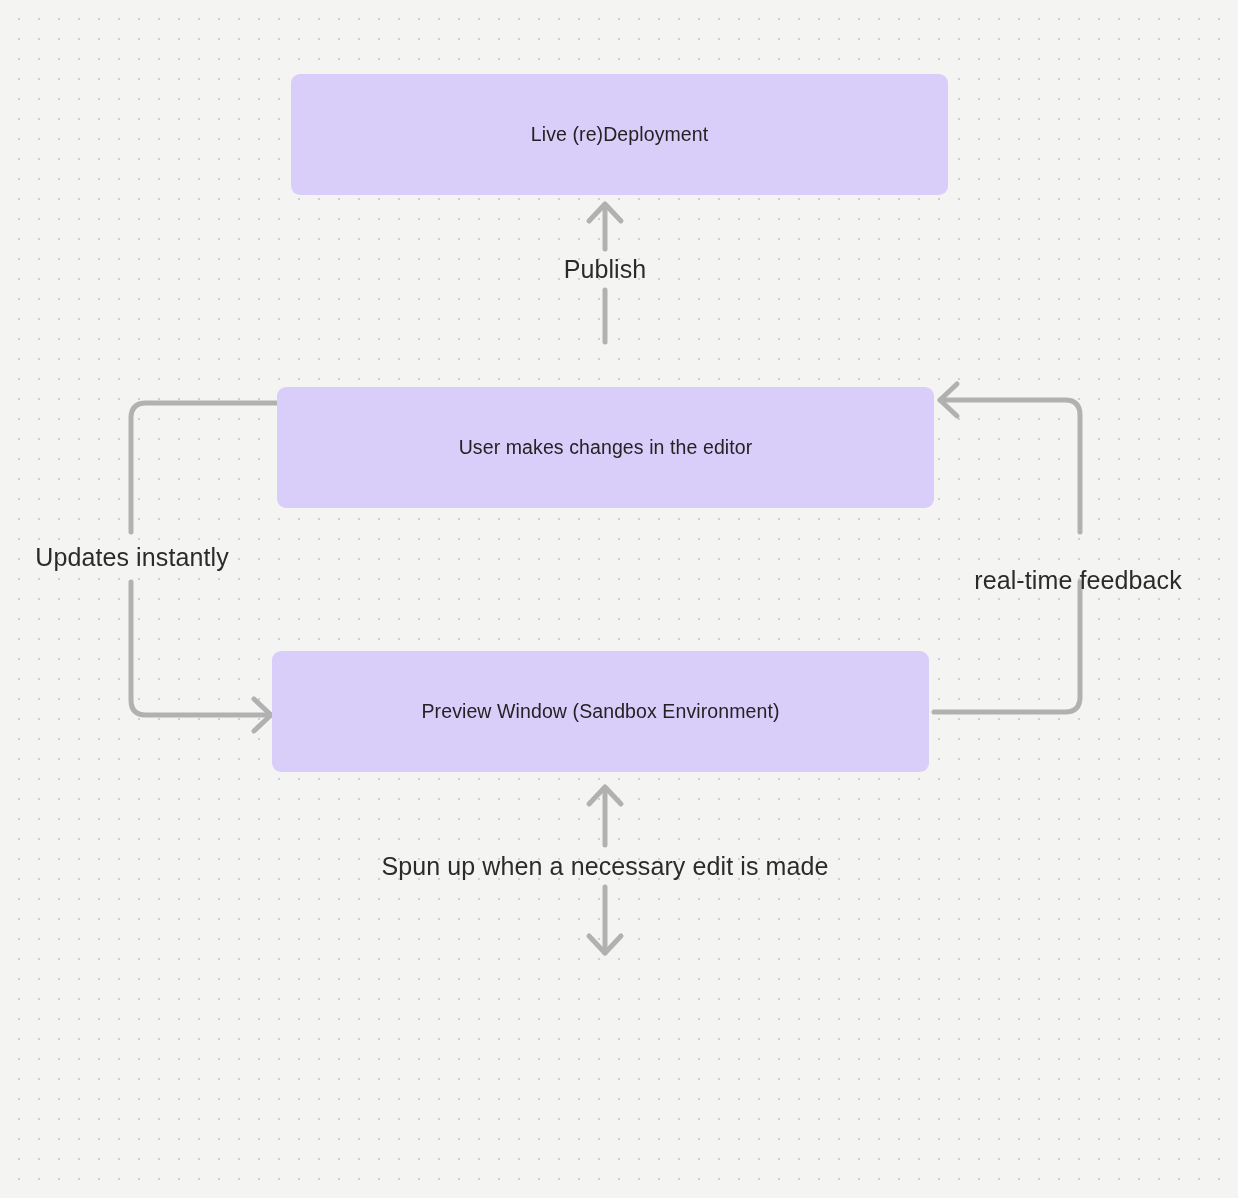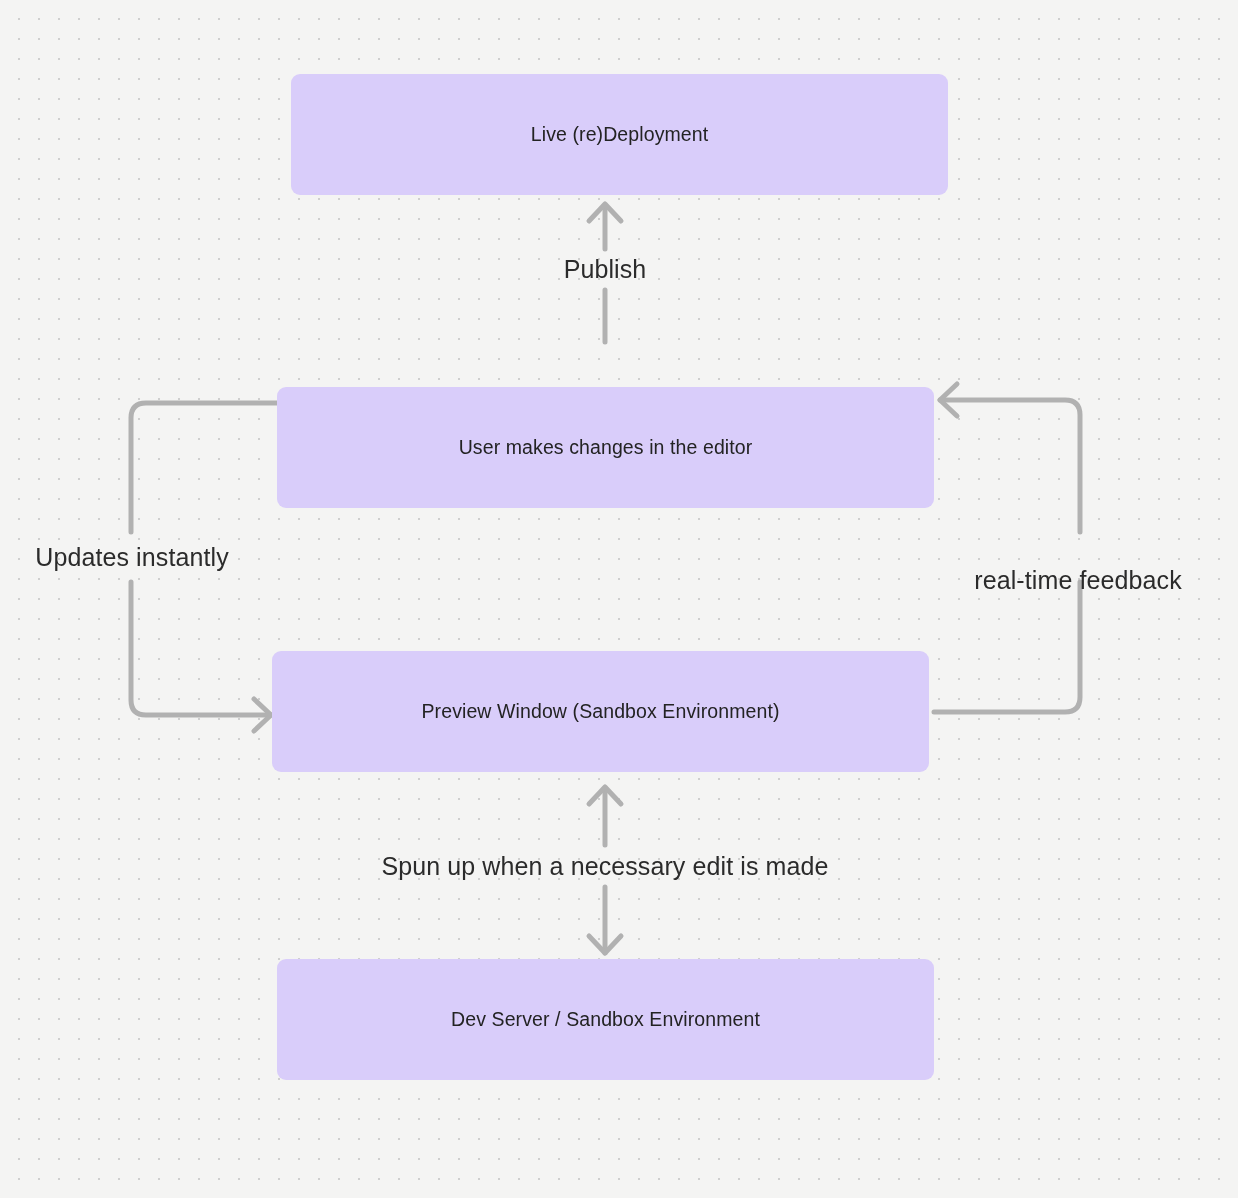--- a/index.html
+++ b/index.html
@@ -99,23 +99,20 @@
   </div>
 
   <div class="node" style="left:277px; top:342px; width:657px; height:121px;margin-top:45px;">
     <span class="node-label">User makes changes in the editor</span>
   </div>
 
   <div class="node" style="left:272px; top:651px; width:657px; height:121px;">
     <span class="node-label">Preview Window (Sandbox Environment)</span>
   </div>
 
-  <div class="node" style="left:277px; top:959px; width:657px; height:121px;">
-    <span class="node-label">Dev Server / Sandbox Environment</span>
-  </div>
 
   <div class="edge-label" style="left:605px; top:269px;">Publish</div>
 
   <div class="edge-label" style="left:132px; top:557px;">Updates instantly</div>
 
   <div class="edge-label" style="left:1078px; top:557px;margin-top:23px;">real-time feedback</div>
 
   <div class="edge-label" style="left:605px; top:866px;">Spun up when a necessary edit is made</div>
 
 </div>

